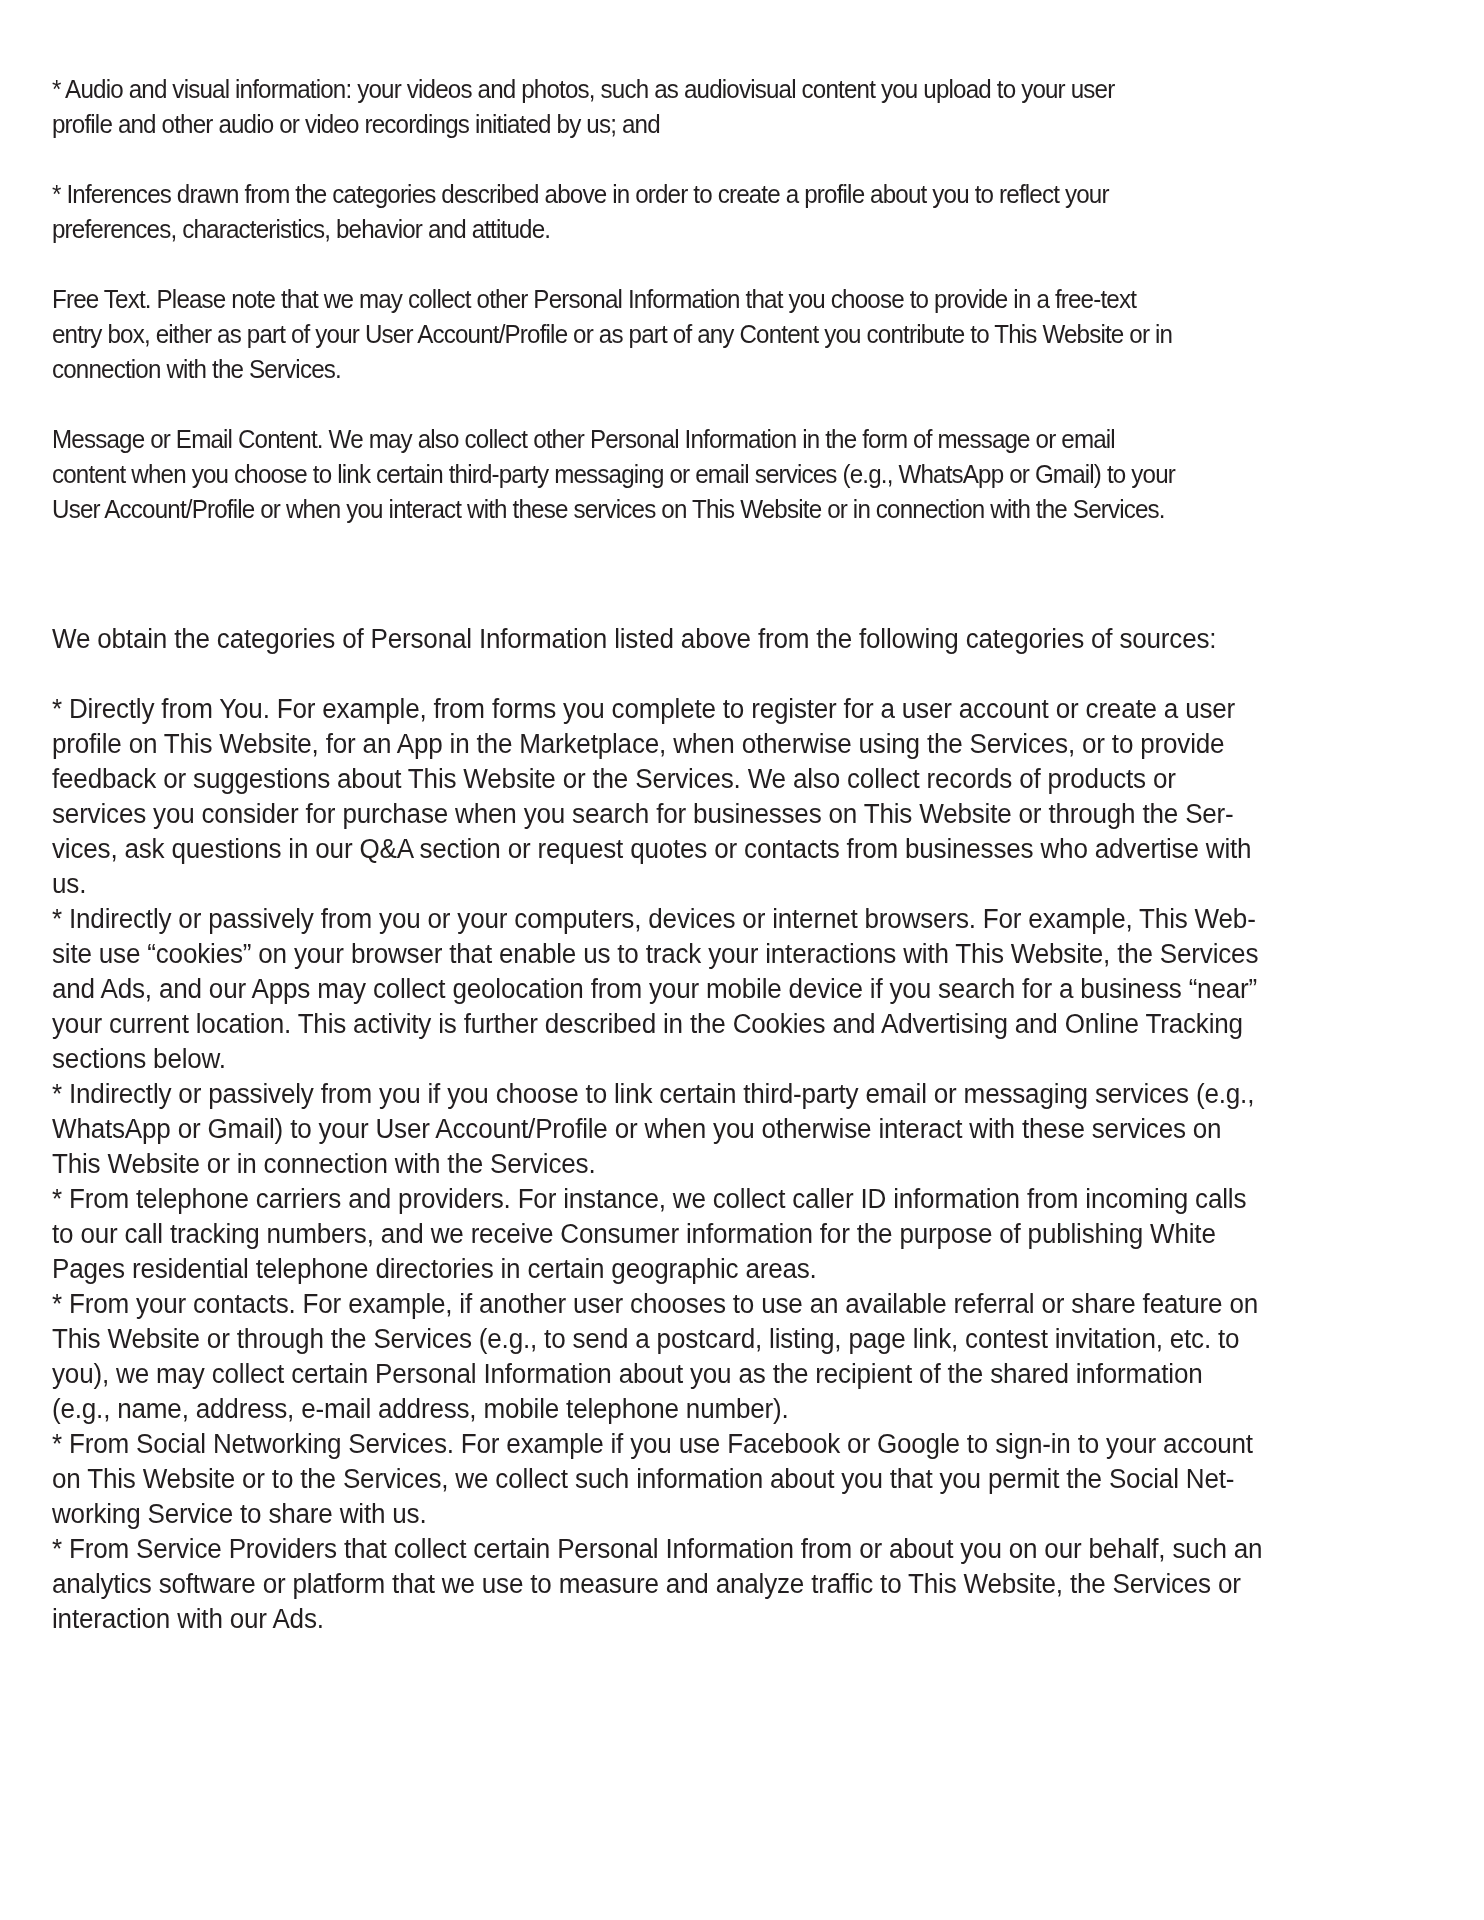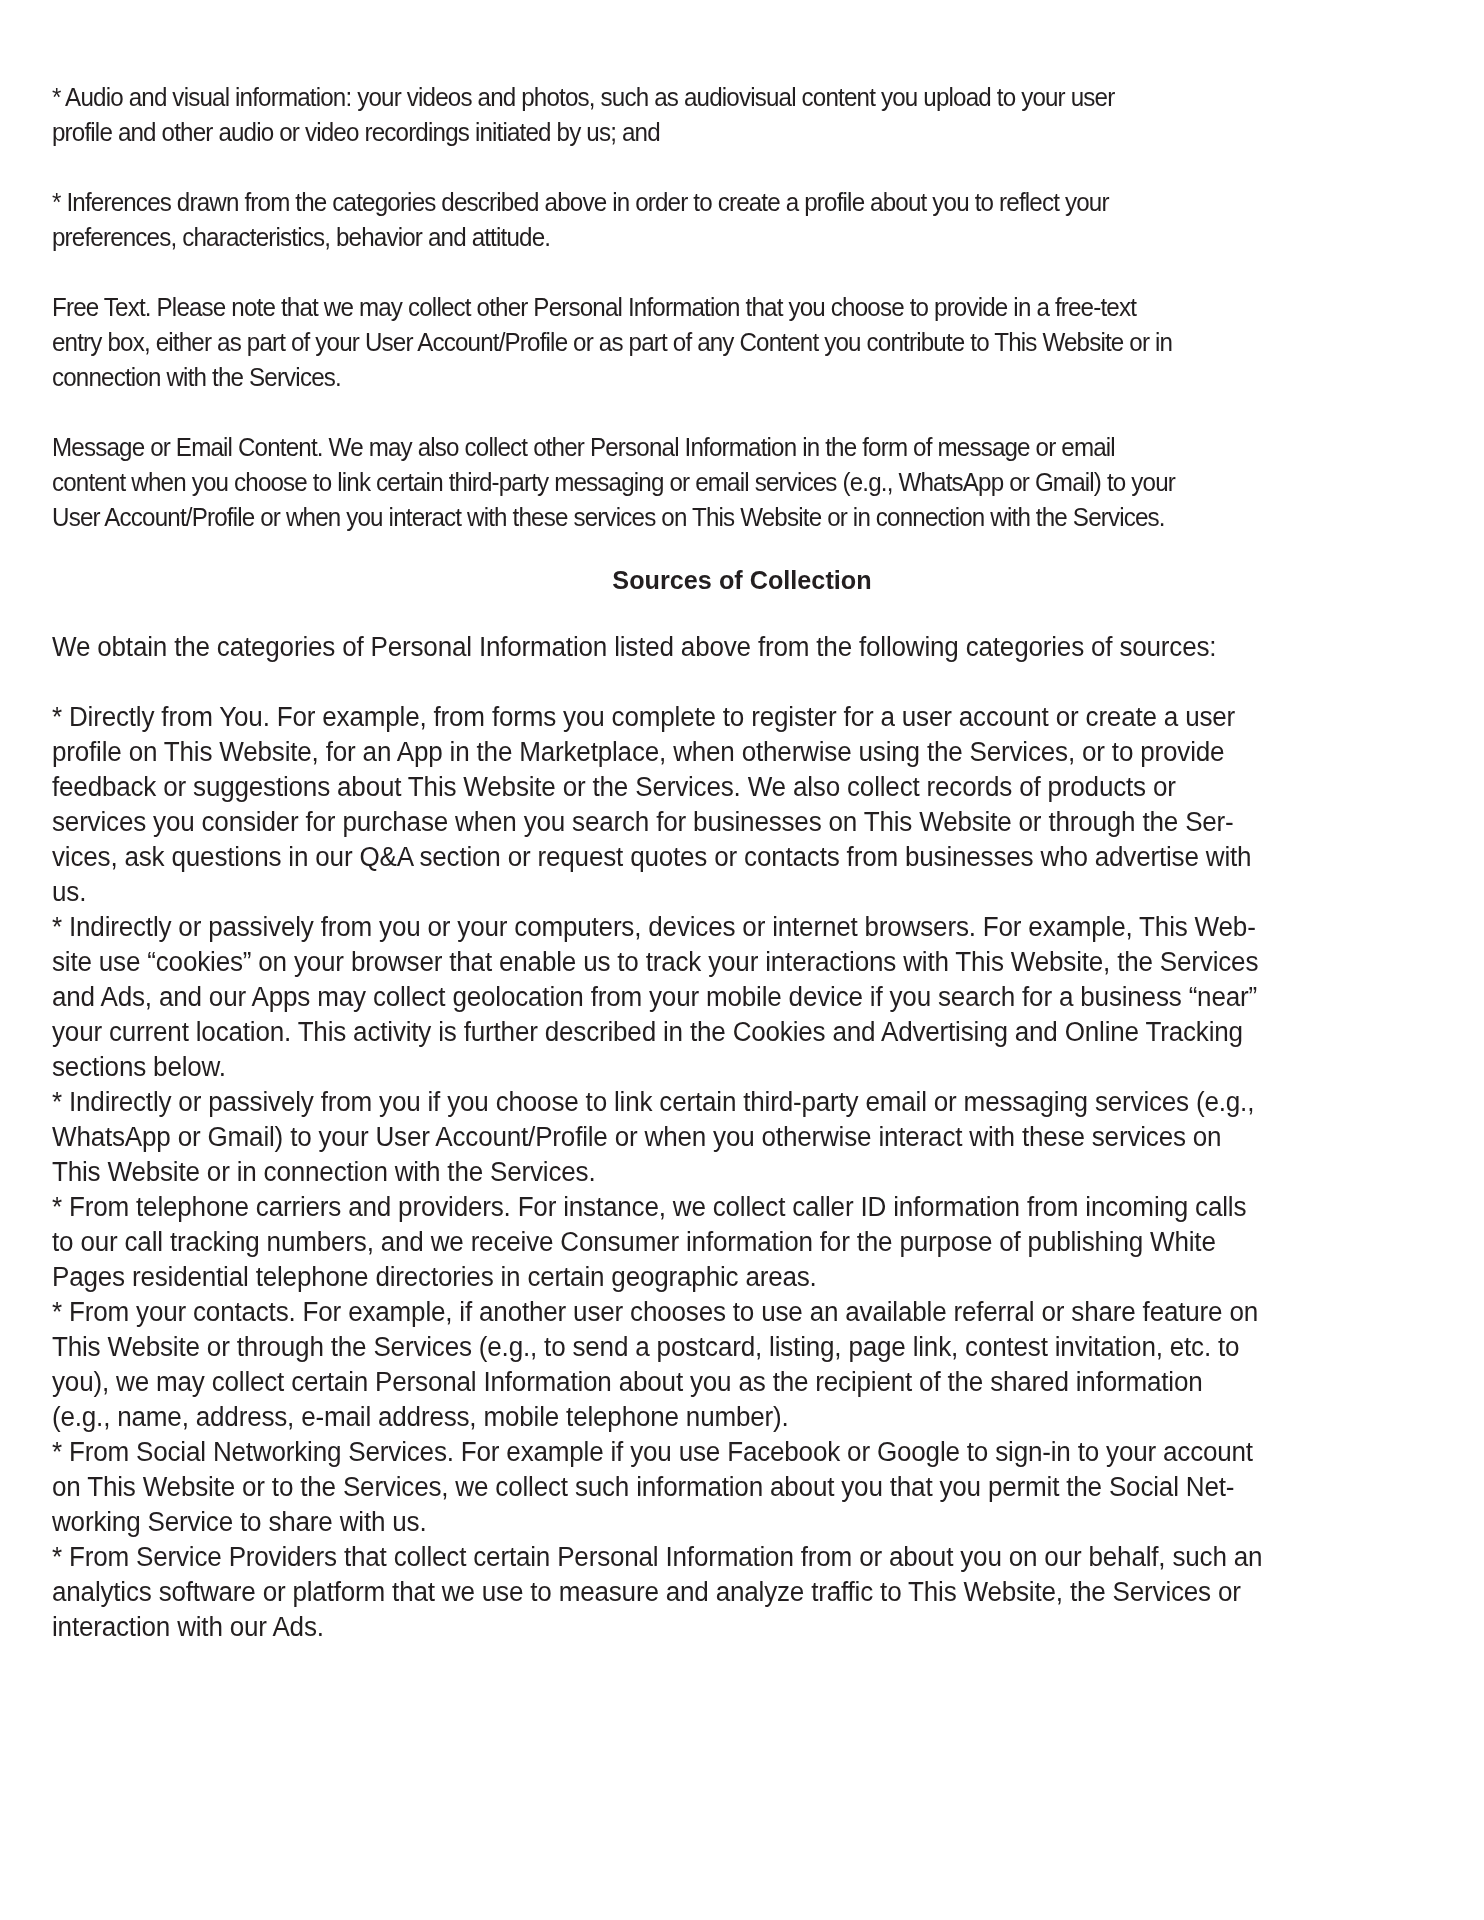--- a/index.html
+++ b/index.html
@@ -10,21 +10,21 @@
     body {
       width: 1484px;
       height: 1920px;
       position: relative;
       overflow: hidden;
       color: #231f20;
     }
     .page {
       position: absolute;
       left: 52px;
-      top: 80px;
+      top: 72px;
       width: 1400px;
     }
     
     .cond {
       font-family: "Liberation Sans", sans-serif;
       font-size: 26px;
       line-height: 35px;
       letter-spacing: -0.9px;
       word-spacing: 0px;
       transform: scaleX(0.93);
@@ -86,23 +86,20 @@
       <span class="line">connection with the Services.</span>
     </p>
     <div class="gap-1"></div>
     <p class="block">
       <span class="line">Message or Email Content. We may also collect other Personal Information in the form of message or email</span>
       <span class="line">content when you choose to link certain third-party messaging or email services (e.g., WhatsApp or Gmail) to your</span>
       <span class="line">User Account/Profile or when you interact with these services on This Website or in connection with the Services.</span>
     </p>
   </div>
 
-  <div style="position:absolute; left:0; top:484px; width:1380px;">
-    <h2 class="heading">Sources of Collection</h2>
-  </div>
 
   <div class="reg" style="position:absolute; left:0; top:550px;">
     <p class="block">
       <span class="line">We obtain the categories of Personal Information listed above from the following categories of sources:</span>
     </p>
     <div class="gap-1"></div>
 
     <p class="block">
       <span class="line">* Directly from You. For example, from forms you complete to register for a user account or create a user</span>
       <span class="line">profile on This Website, for an App in the Marketplace, when otherwise using the Services, or to provide</span>

